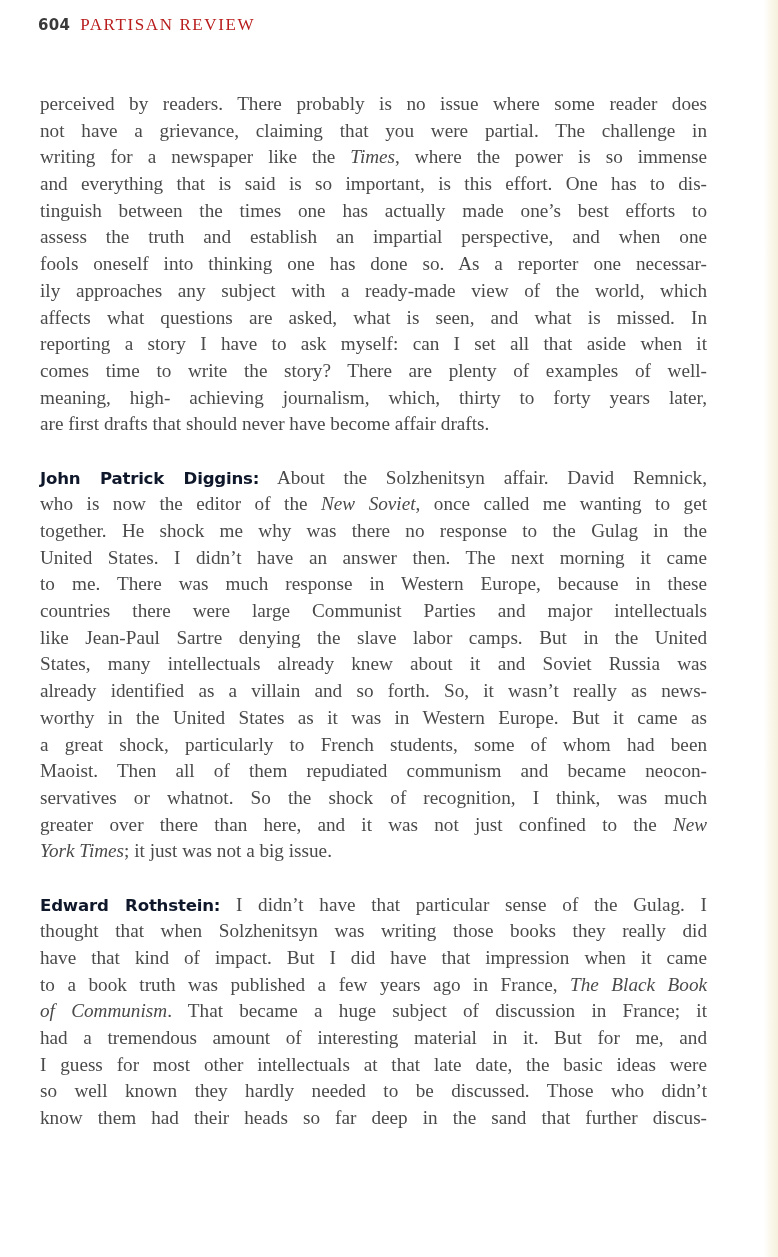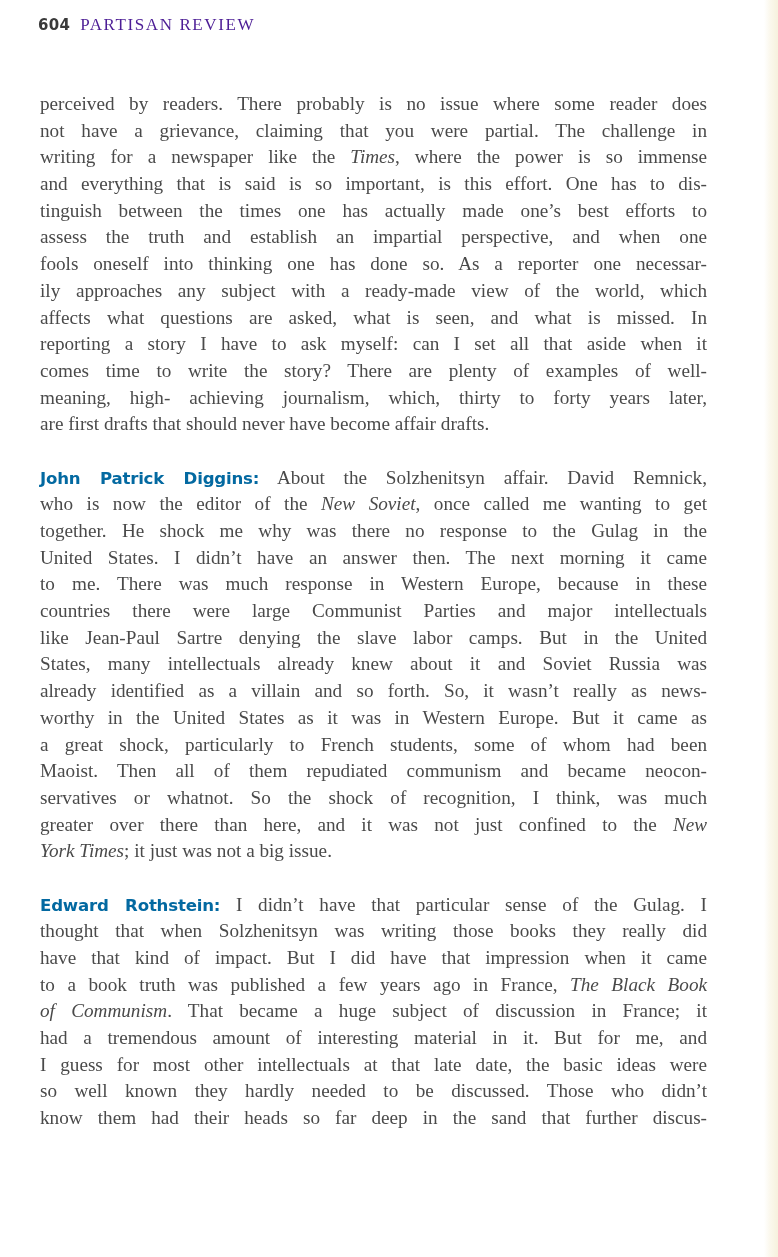--- a/index.html
+++ b/index.html
@@ -35,21 +35,21 @@
       font-weight: bold;
       font-size: 15px;
       color: #3a3a3a;
       margin-right: 10px;
       letter-spacing: 0.3px;
     }
     .journal-title {
       font-family: "Liberation Serif", serif;
       font-size: 17px;
       letter-spacing: 1.6px;
-      color: #4c1d95;
+      color: #b91c1c;
     }
     .body-text {
       position: absolute;
       left: 40px;
       top: 91px;
       width: 667px;
       font-family: "Liberation Serif", serif;
       font-size: 19.2px;
       line-height: 26.7px;
       color: #4a4a4a;
@@ -64,21 +64,21 @@
       white-space: nowrap;
       height: 26.7px;
     }
     .line.last {
       text-align-last: left;
     }
     .speaker {
       font-family: "DejaVu Sans", sans-serif;
       font-weight: bold;
       font-size: 16.6px;
-      color: #0369a1;
+      color: #0f172a;
       letter-spacing: -0.2px;
     }
     em {
     }
   </style>
 </head>
 <body>
 
 <div class="page-edge"></div>
 

